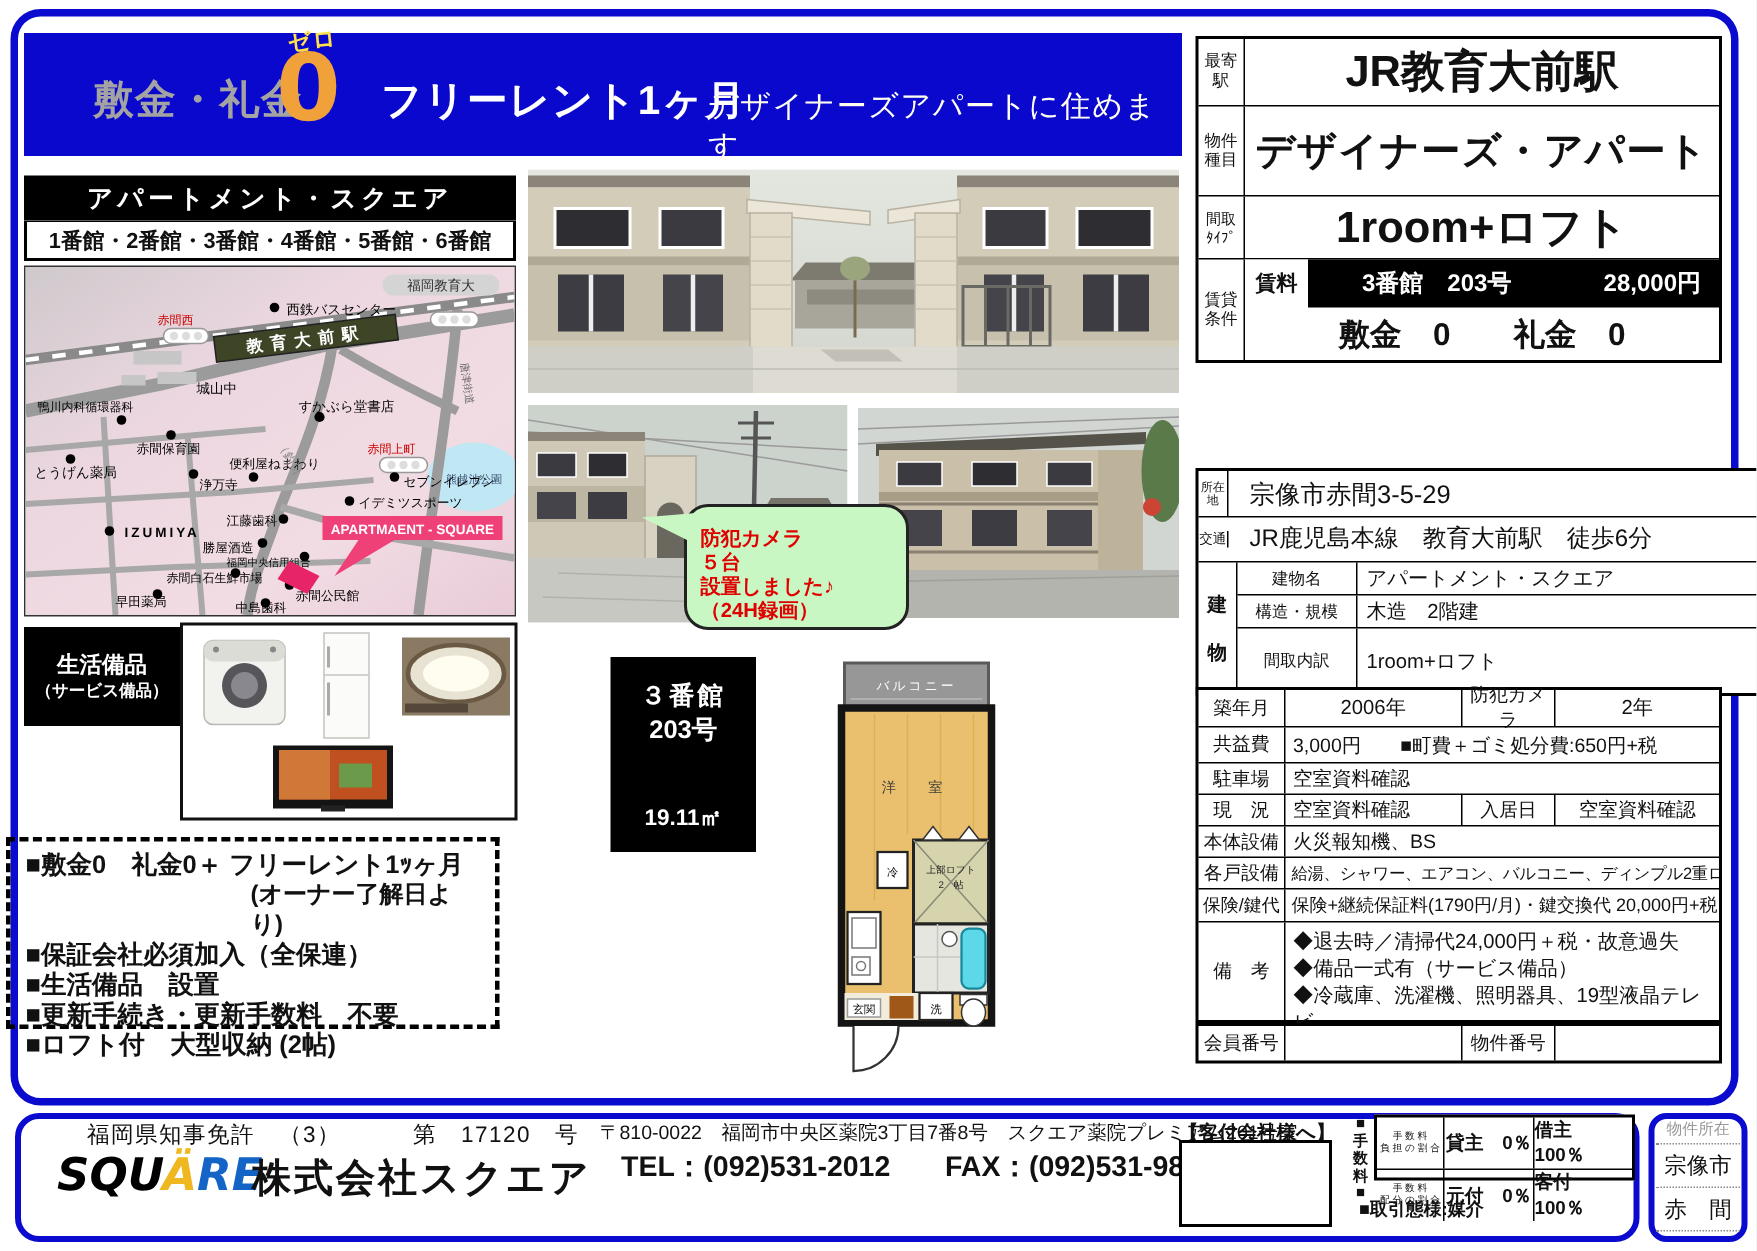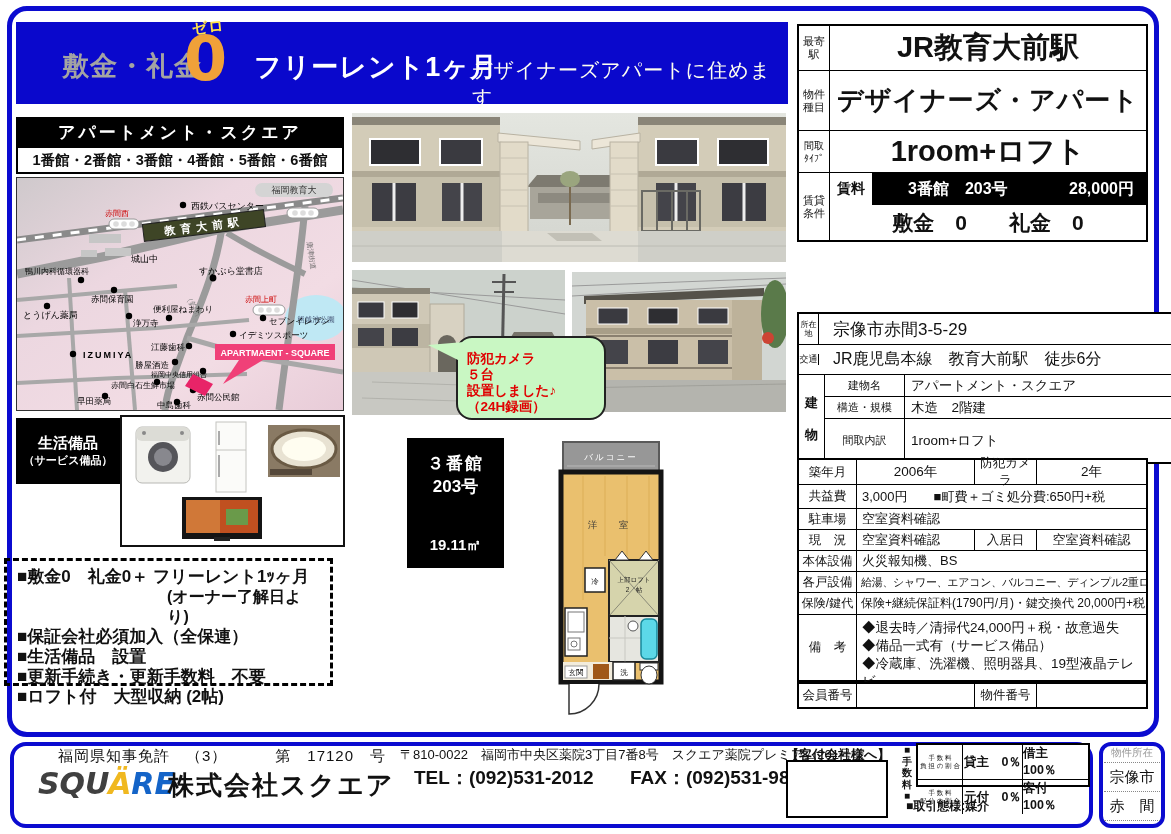--- a/index.html
+++ b/index.html
@@ -525,21 +525,21 @@
       <div class="cell lblcell" style="width:62px;">物件番号</div>
       <div class="cell" style="flex:1;"></div>
     </div>
   </div>
 
   <div class="abs foot-frame-l"></div>
   <div class="abs foot-frame-r"></div>
 
   <span class="abs" style="left:58px; top:747px; font-size:15px; letter-spacing:1px;">福岡県知事免許　（3）　　　第　17120　号</span>
   <div class="abs logo" style="left:38px; top:766px;">
-    <span style="color:#404040;">SQU</span><span style="color:#f0b820;">Ä</span><span style="color:#1464c8;">RE</span>
+    <span style="color:#000000;">SQU</span><span style="color:#f0b820;">Ä</span><span style="color:#1464c8;">RE</span>
   </div>
   <span class="abs" style="left:168px; top:768px; font-size:26px; font-weight:bold; letter-spacing:2px;">株式会社スクエア</span>
   <span class="abs" style="left:400px; top:746px; font-size:13px;">〒810-0022　福岡市中央区薬院3丁目7番8号　スクエア薬院プレミアム201号室</span>
   <span class="abs" style="left:414px; top:765px; font-size:19px; font-weight:bold;">TEL：(092)531-2012</span>
   <span class="abs" style="left:630px; top:765px; font-size:19px; font-weight:bold;">FAX：(092)531-9850</span>
 
   <span class="abs" style="left:786px; top:746px; font-size:13px; font-weight:bold;">【客付会社様へ】</span>
   <div class="abs" style="left:786px; top:760px; width:102px; height:58px; border:2px solid #000; background:#fff;"></div>
 
   <div class="abs" style="left:900px; top:744px; width:14px; font-size:10px; font-weight:bold;">

